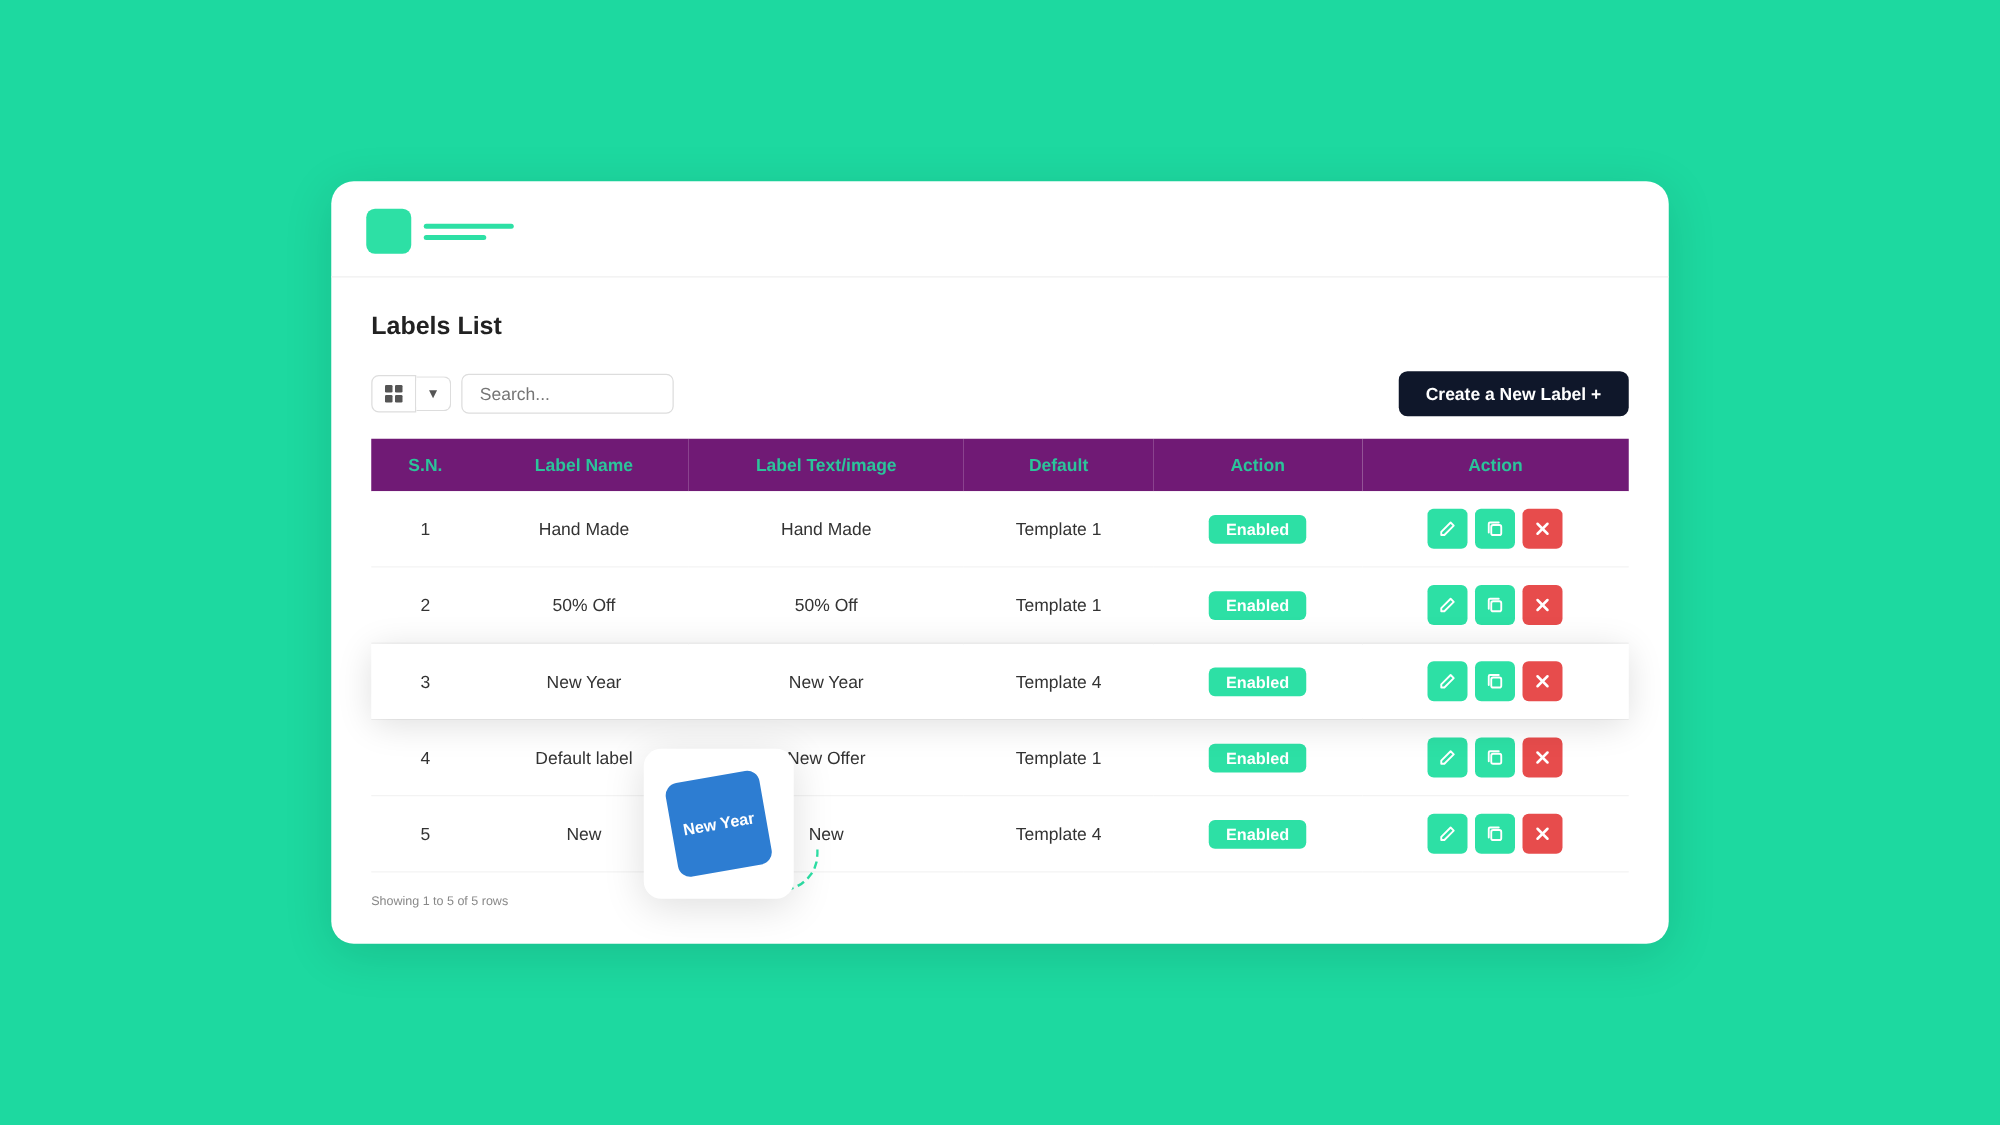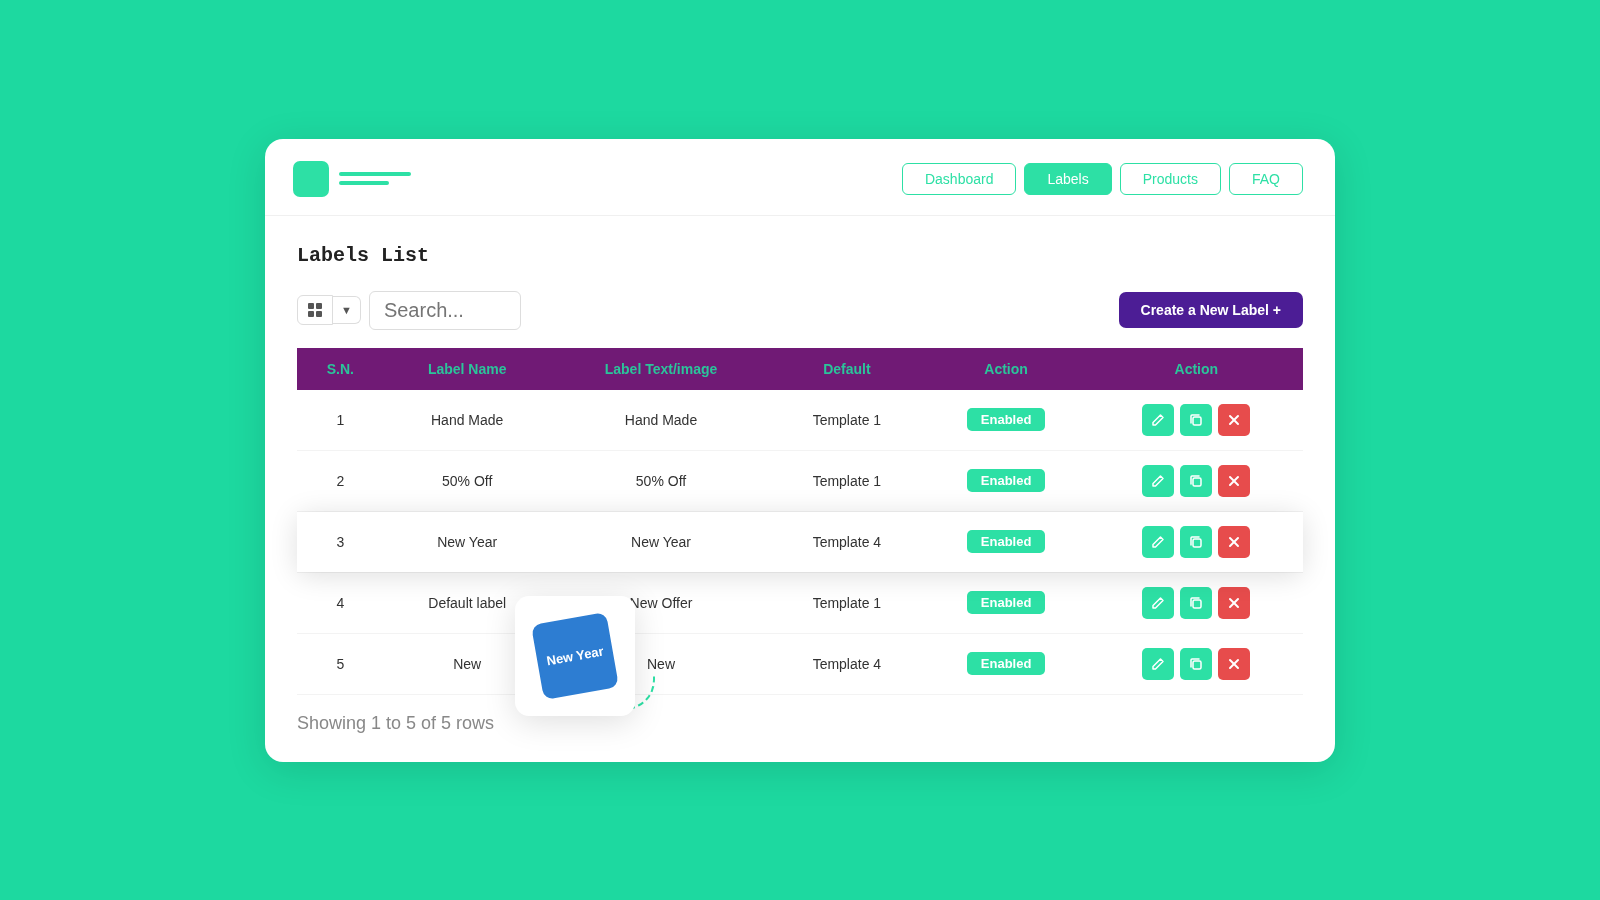--- a/index.html
+++ b/index.html
@@ -75,21 +75,20 @@
     }
     
     .main {
       padding: 28px 32px 28px 32px;
     }
     .page-title {
       font-size: 20px;
       font-weight: 700;
       color: #222;
       margin-bottom: 24px;
-      font-family: Liberation Mono, monospace;
     }
     .toolbar {
       display: flex;
       align-items: center;
       justify-content: space-between;
       margin-bottom: 18px;
     }
     .toolbar-left {
       display: flex;
       align-items: center;
@@ -124,28 +123,28 @@
       background: #fff;
       padding: 7px 8px;
       cursor: pointer;
       color: #555;
       font-size: 11px;
     }
     .search-input {
       border: 1.5px solid #ddd;
       border-radius: 6px;
       padding: 7px 14px;
-      font-size: 20px;
+      font-size: 14px;
       color: #888;
-      width: 152px;
+      width: 170px;
       outline: none;
       margin-left: 8px;
     }
     .create-btn {
-      background: #4c1d95;
+      background: #0f172a;
       color: #fff;
       border: none;
       border-radius: 7px;
       padding: 10px 22px;
       font-size: 14px;
       font-weight: 600;
       cursor: pointer;
       white-space: nowrap;
     }
     
@@ -210,21 +209,21 @@
       display: flex;
       align-items: center;
       justify-content: center;
       font-size: 14px;
       color: #fff;
     }
     .action-btn.edit { background: #2de0a5; }
     .action-btn.copy { background: #2de0a5; }
     .action-btn.delete { background: #e74c4c; }
     .footer-text {
-      font-size: 18px;
+      font-size: 10px;
       color: #888;
       margin-top: 18px;
     }
     
     .preview-card {
       position: absolute;
       left: 218px;
       top: 248px;
       width: 120px;
       height: 120px;
@@ -282,26 +281,20 @@
 <div class="app-card">
 
   <div class="header">
     <div class="logo-block">
       <div class="logo-square"></div>
       <div class="logo-lines">
         <div class="logo-line"></div>
         <div class="logo-line"></div>
       </div>
     </div>
-    <nav class="nav">
-      <button class="nav-btn">Dashboard</button>
-      <button class="nav-btn active">Labels</button>
-      <button class="nav-btn">Products</button>
-      <button class="nav-btn">FAQ</button>
-    </nav>
   </div>
 
   <div class="main">
     <div class="page-title">Labels List</div>
 
     <div class="toolbar">
       <div class="toolbar-left">
         <button class="grid-btn">
           <div class="grid-icon">
             <div class="grid-icon-cell"></div>

